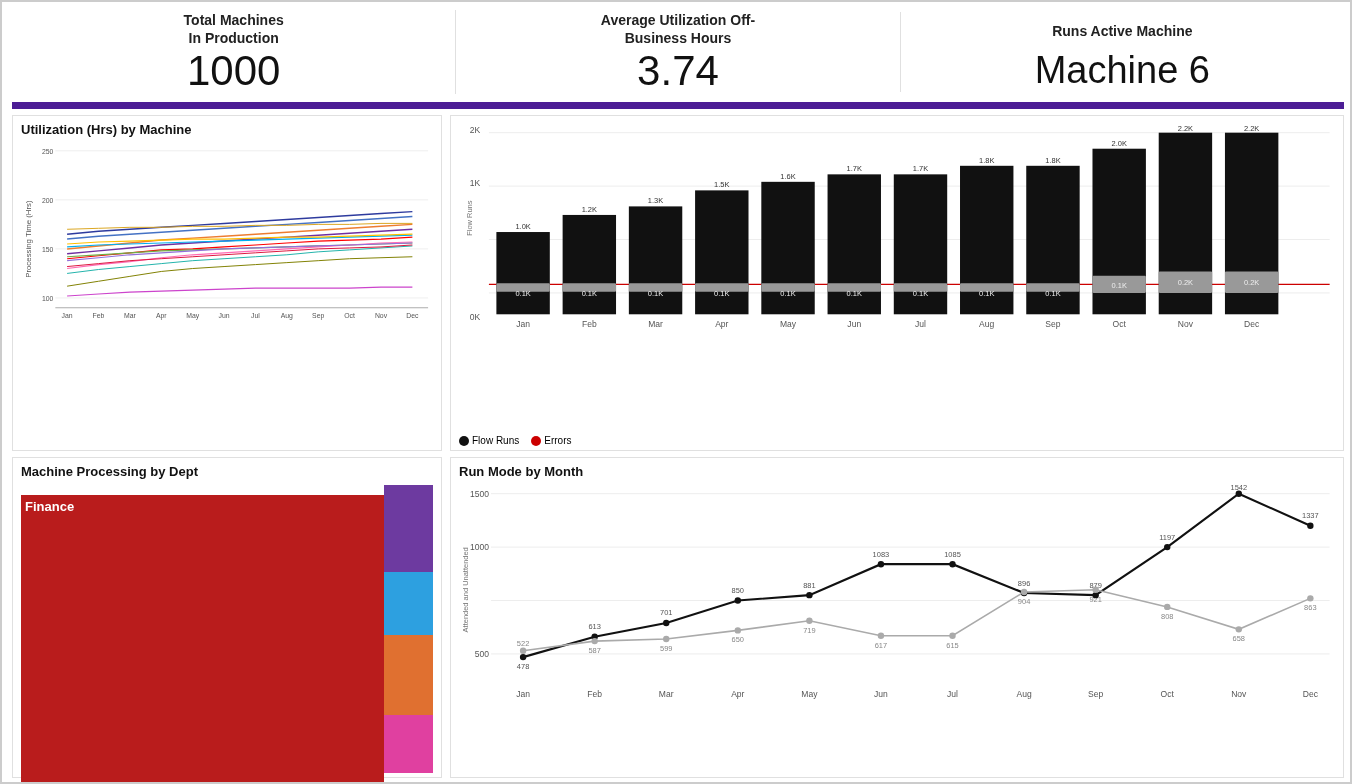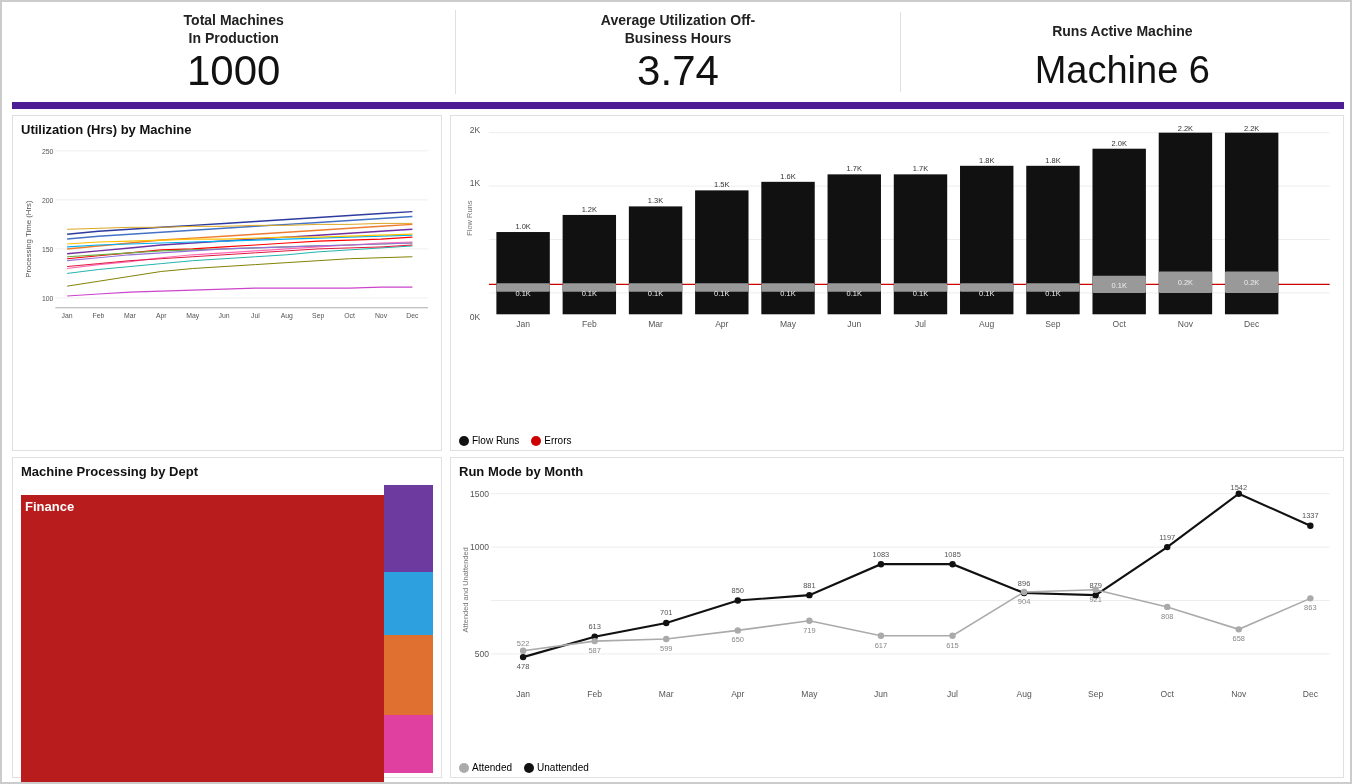--- a/index.html
+++ b/index.html
@@ -394,25 +394,15 @@
           <text x="328" y="200" font-size="8" fill="#555" text-anchor="middle">May</text>
           <text x="395" y="200" font-size="8" fill="#555" text-anchor="middle">Jun</text>
           <text x="462" y="200" font-size="8" fill="#555" text-anchor="middle">Jul</text>
           <text x="529" y="200" font-size="8" fill="#555" text-anchor="middle">Aug</text>
           <text x="596" y="200" font-size="8" fill="#555" text-anchor="middle">Sep</text>
           <text x="663" y="200" font-size="8" fill="#555" text-anchor="middle">Oct</text>
           <text x="730" y="200" font-size="8" fill="#555" text-anchor="middle">Nov</text>
           <text x="797" y="200" font-size="8" fill="#555" text-anchor="middle">Dec</text>
         </svg>
       </div>
-      <div class="legend">
-        <div class="legend-item">
-          <span class="legend-dot" style="background:#aaa;"></span>
-          <span>Attended</span>
-        </div>
-        <div class="legend-item">
-          <span class="legend-dot" style="background:#111;"></span>
-          <span>Unattended</span>
-        </div>
-      </div>
     </div>
   </div>
 </div>
 
 </body></html>

